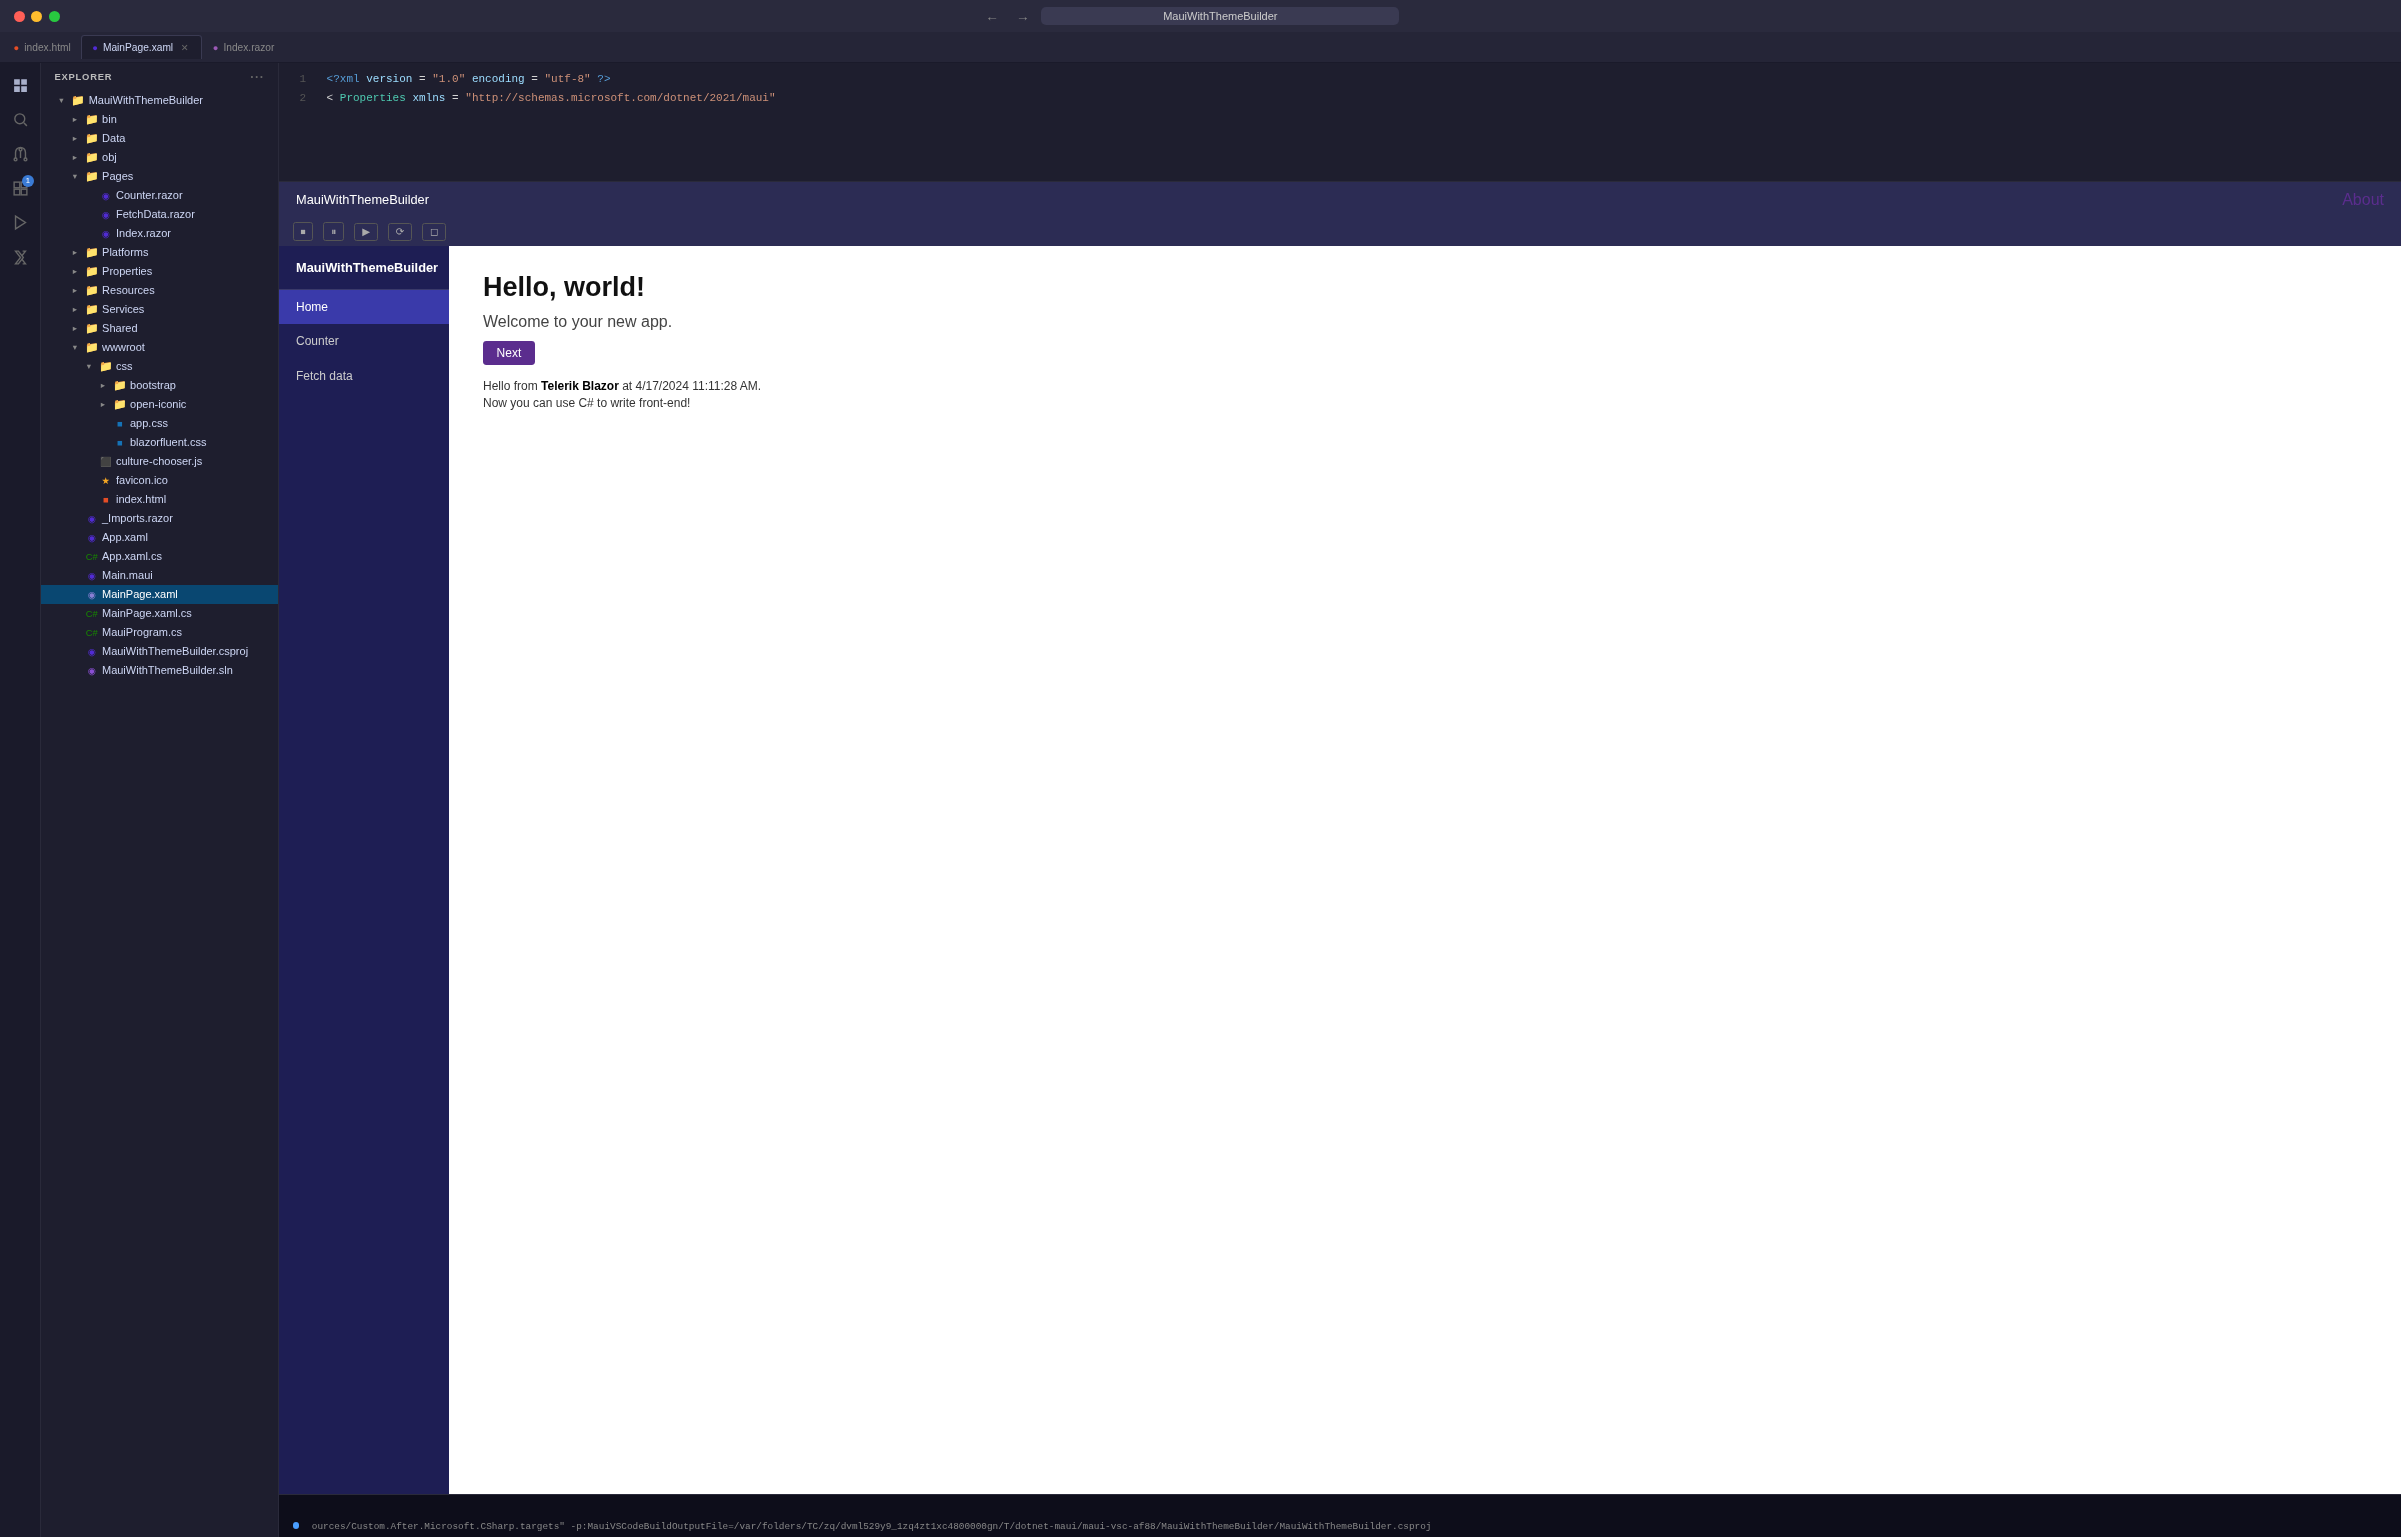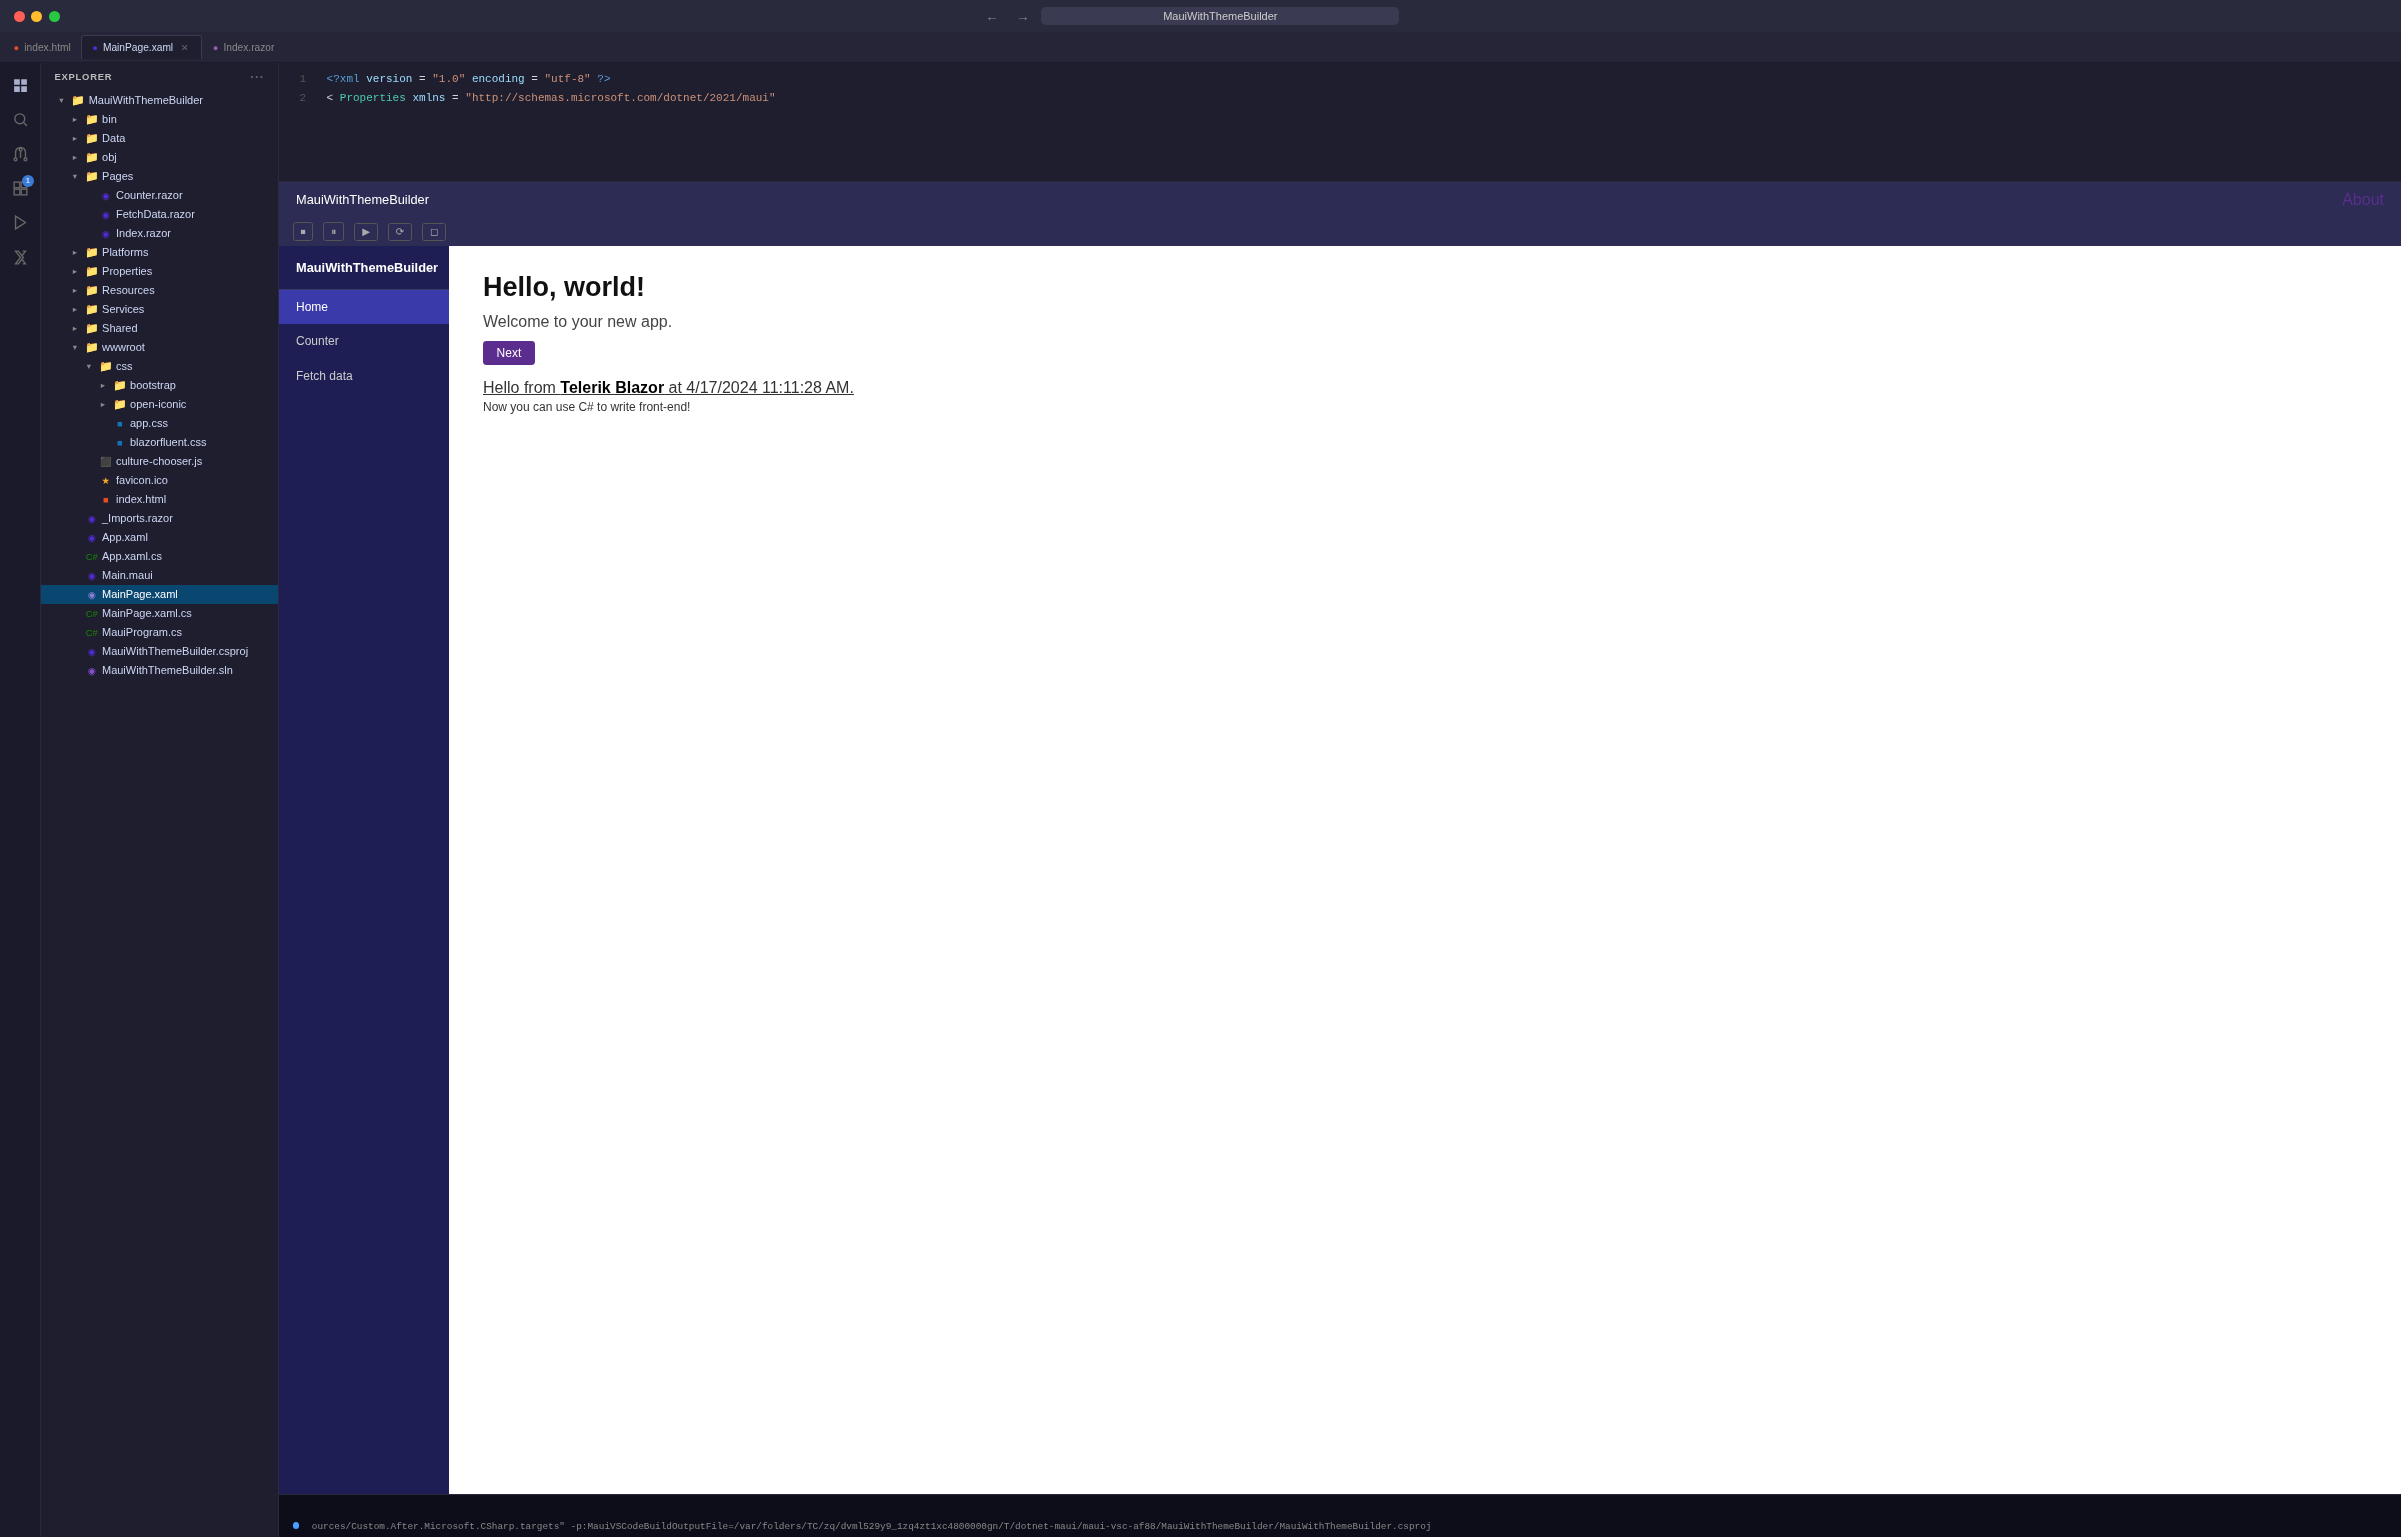--- a/index.html
+++ b/index.html
@@ -76,21 +76,21 @@
     .blazor-app-title { padding: 13.6px 17px; font-size: 12.8px; font-weight: 600; color: white; border-bottom: 0.9px solid #3a3a6a; }
     .blazor-nav { display: flex; flex-direction: column; }
     .blazor-nav-item { padding: 10.2px 17px; font-size: 12px; color: #ccc; cursor: pointer; display: flex; align-items: center; }
     .blazor-nav-item.active { background: #3a3aaa; color: white; text-align: center; }
 
     
     .blazor-main { flex: 1; background: white; padding: 25.5px 34px; overflow-y: auto; color: #222; }
     .blazor-h1 { font-size: 27px; font-weight: 700; margin-bottom: 10.2px; color: #111; }
     .blazor-welcome { font-size: 16px; color: #444; margin-bottom: 10.2px; }
     .blazor-next-btn { background: #5b2d8e; color: white; border: none; padding: 5.1px 13.6px; border-radius: 3.4px; font-size: 12px; cursor: pointer; margin-bottom: 13.6px; }
-    .blazor-telerik { font-size: 16px; color: #333; margin-bottom: 3.4px; text-decoration: underline; }
+    .blazor-telerik { font-size: 12px; color: #333; margin-bottom: 3.4px; }
     .blazor-telerik strong { color: #000; }
     .blazor-note { font-size: 12px; color: #333; }
     .blazor-about { color: #5b2d8e; text-decoration: none; font-size: 16px; }
 
     
     .terminal { height: 43px; background: #0d0d1a; border-top: 0.9px solid #2a2a3a; display: flex; align-items: flex-end; flex-shrink: 0; overflow: hidden; }
     .terminal-content { padding: 5.1px 13.6px; font-family: 'Courier New', monospace; font-size: 9.4px; color: #888; white-space: nowrap; overflow: hidden; }
     .terminal-dot { width: 6.8px; height: 6.8px; background: #4a9eff; border-radius: 50%; display: inline-block; margin-right: 6.8px; }
 
     

